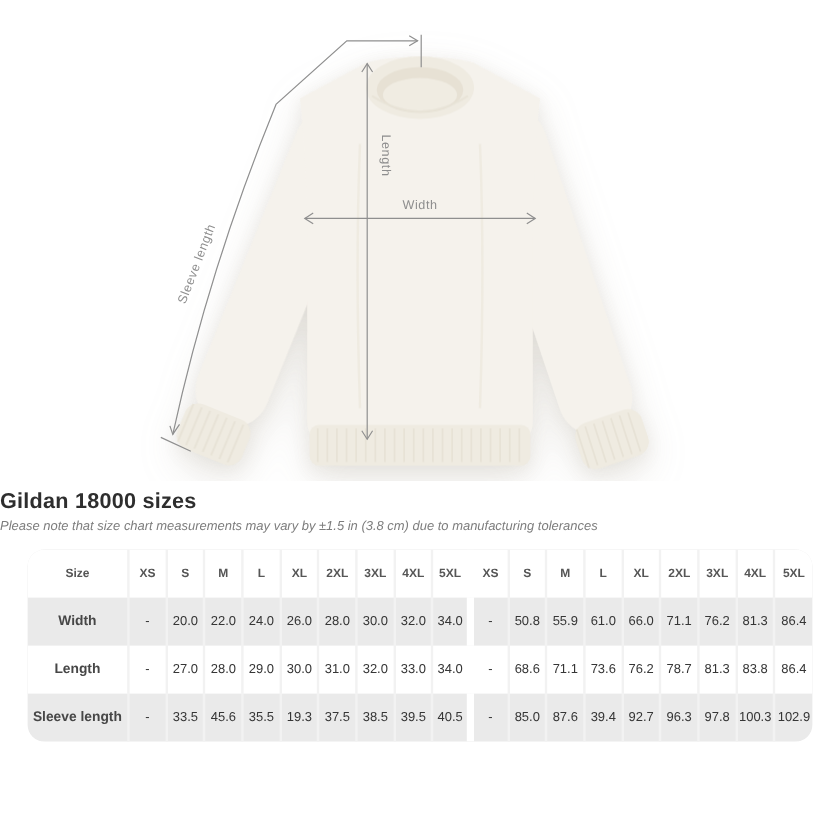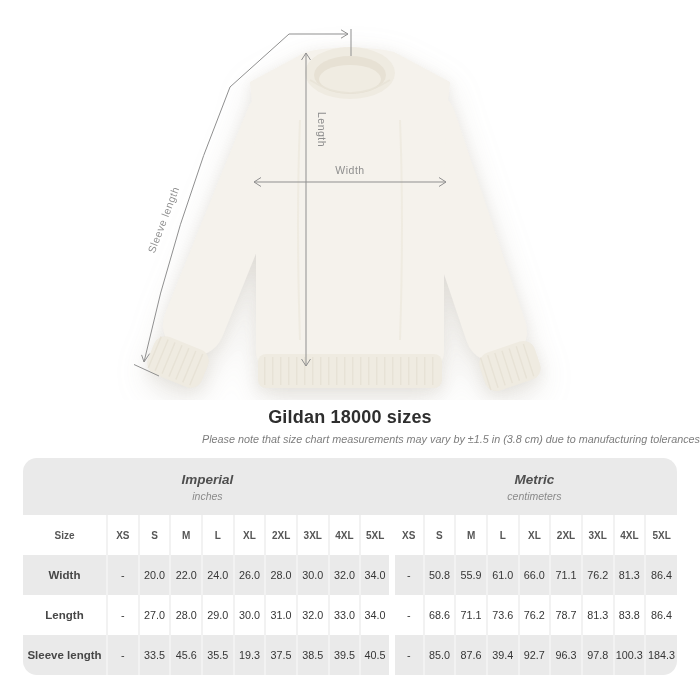--- a/index.html
+++ b/index.html
@@ -21,25 +21,25 @@
   }
   html,body{margin:0;padding:0;}
   body{
     width:700px;height:700px;overflow:hidden;
     background:var(--page-bg);
     font-family:"Liberation Sans", sans-serif;
   }
   .page{position:relative;width:700px;height:532px;}
   .hero{display:block;margin:0 auto;}
   .page-title{
-    margin:7px 0 0;text-align:center;
+    margin:7px 0 0;
     font-size:18px;font-weight:bold;color:var(--title-text);letter-spacing:.2px;
   }
   .page-note{
-    margin:5px 0 0;text-align:right;
+    margin:5px 0 0;text-align:left;
     font-size:10.8px;font-style:italic;color:var(--note-text);
   }
   .table-wrap{
     width:654px;margin:13px auto 0;
     background:var(--table-bg);
     border-radius:14px;overflow:hidden;
   }
   table{width:100%;border-collapse:collapse;table-layout:fixed;}
   col.label-col{width:84px;}
   th,td{text-align:center;vertical-align:middle;padding:0;font-weight:normal;}
@@ -121,30 +121,20 @@
 
   <h1 class="page-title">Gildan 18000 sizes</h1>
   <p class="page-note">Please note that size chart measurements may vary by ±1.5 in (3.8 cm) due to manufacturing tolerances</p>
 
   <div class="table-wrap">
     <table>
       <colgroup>
         <col class="label-col">
       </colgroup>
       <thead>
-        <tr class="group-row">
-          <th colspan="10">
-            <div class="g-label">Imperial</div>
-            <div class="g-unit">inches</div>
-          </th>
-          <th colspan="9">
-            <div class="g-label">Metric</div>
-            <div class="g-unit">centimeters</div>
-          </th>
-        </tr>
         <tr class="sizes-row row-white" id="sizes-row">
           <th>Size</th>
 
         <th class="cell-sep">XS</th>
             <th class="cell-sep">S</th>
             <th class="cell-sep">M</th>
             <th class="cell-sep">L</th>
             <th class="cell-sep">XL</th>
             <th class="cell-sep">2XL</th>
             <th class="cell-sep">3XL</th>
@@ -217,19 +207,19 @@
             <td class="cell-sep">39.5</td>
             <td class="cell-sep">40.5</td>
             <td class="metric-start">-</td>
             <td class="cell-sep">85.0</td>
             <td class="cell-sep">87.6</td>
             <td class="cell-sep">39.4</td>
             <td class="cell-sep">92.7</td>
             <td class="cell-sep">96.3</td>
             <td class="cell-sep">97.8</td>
             <td class="cell-sep">100.3</td>
-            <td class="cell-sep">184.3</td>
+            <td class="cell-sep">102.9</td>
           </tr>
         </tbody>
     </table>
   </div>
 
 </div>
 
 </body></html>

